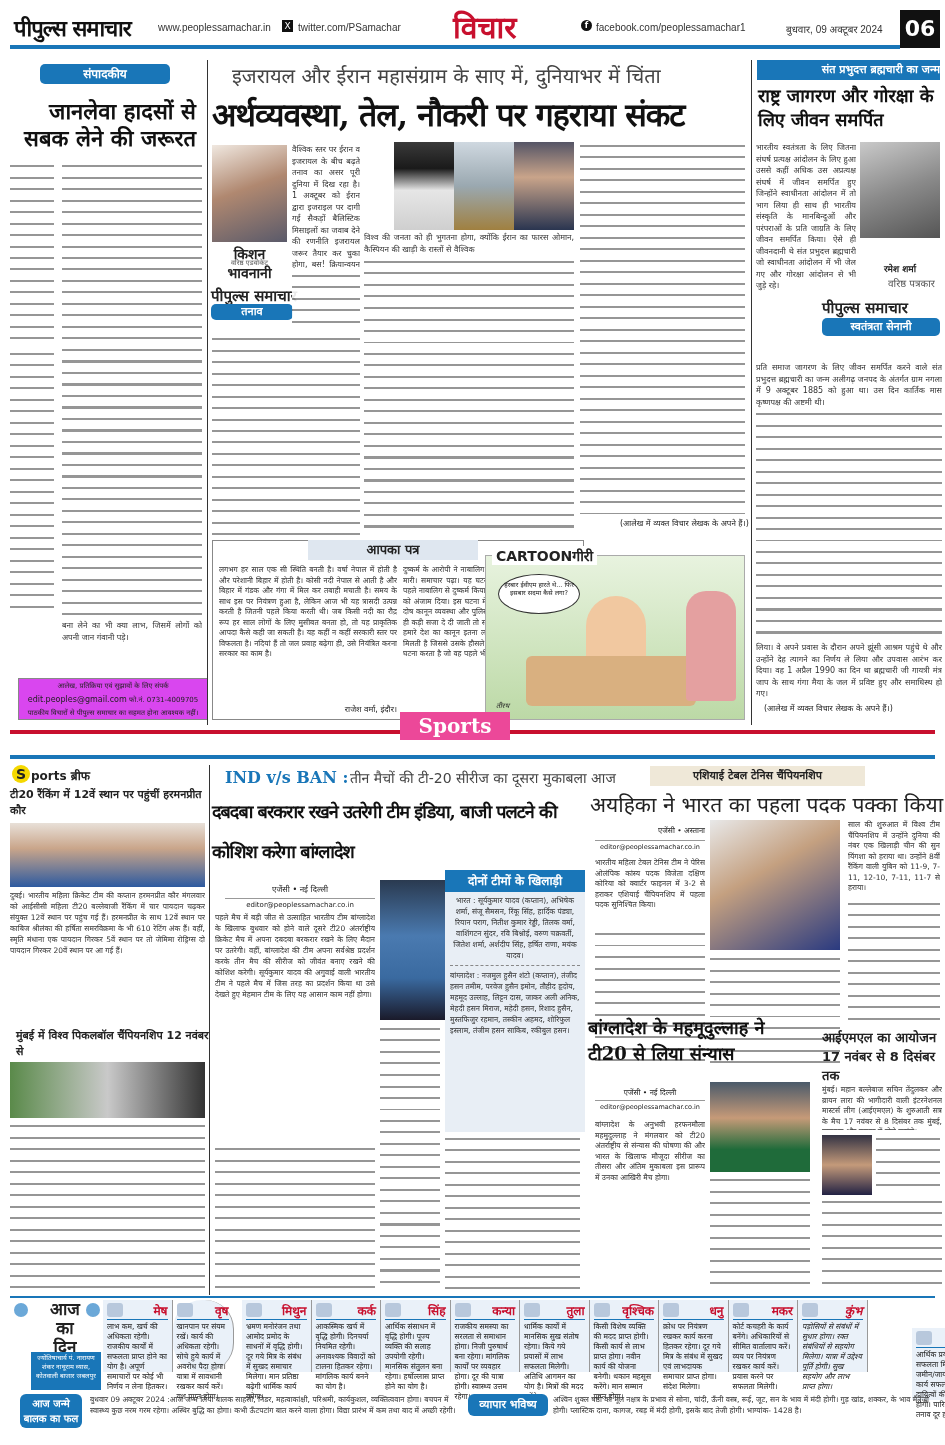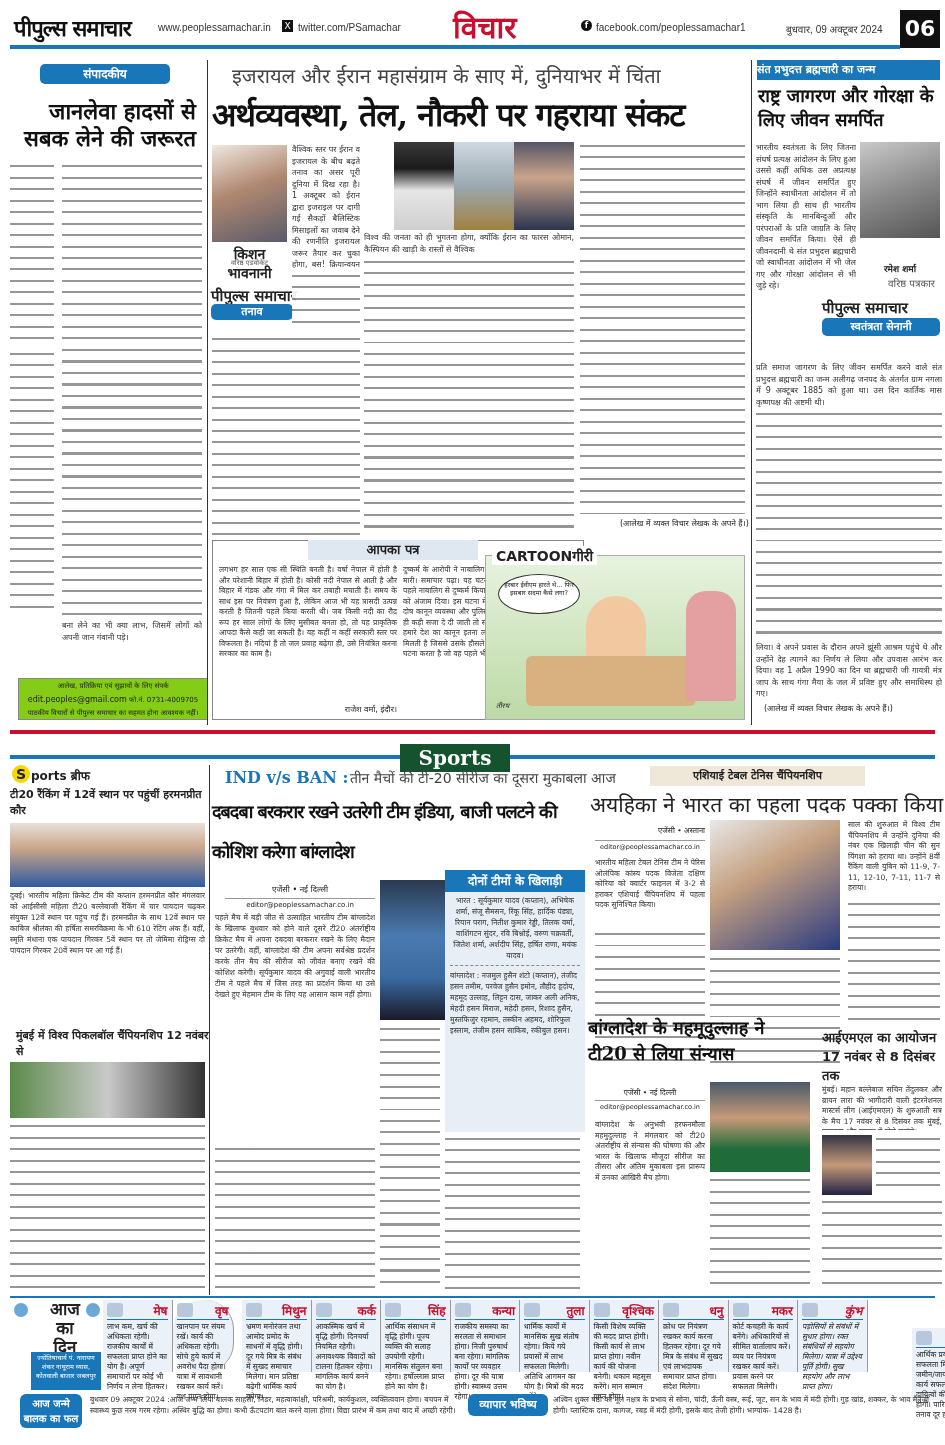--- a/index.html
+++ b/index.html
@@ -11,25 +11,25 @@
 .section-title{left:453px;top:6px;font-size:30px;font-weight:bold;color:#c8102e;font-family:"DejaVu Serif",serif}
 .pageno{left:900px;top:10px;width:40px;height:38px;background:#111;color:#fff;font-size:22px;font-weight:bold;text-align:center;line-height:38px}
 .blueline{left:10px;top:45px;width:890px;height:4px;background:#1976b8}
 .col-rule{background:#333;width:1px}
 .tag-blue{background:#1976b8;color:#fff;border-radius:5px;text-align:center;font-weight:bold}
 .h-ed{font-family:"DejaVu Serif",serif;font-weight:bold;color:#111}
 .bodytext{font-size:8px;line-height:11.5px;color:#333;text-align:justify;overflow:hidden}
 .lines{background:repeating-linear-gradient(#fff 0 3px,#8a8a8a 3px 5px,#fff 5px 11.5px);opacity:.9}
 .photo{background:linear-gradient(135deg,#8b8b8b,#c4c4c4 40%,#6e6e6e)}
 .red-rule{left:10px;width:925px;height:4px;background:#c8102e}
-.sports-tab{left:400px;top:744px;width:110px;height:28px;background:#14532d;color:#fff;font-size:20px;font-weight:bold;text-align:center;line-height:28px;font-family:"DejaVu Serif",serif}
+.sports-tab{left:400px;top:712px;width:110px;height:28px;background:#ec4899;color:#fff;font-size:20px;font-weight:bold;text-align:center;line-height:28px;font-family:"DejaVu Serif",serif}
 .rashi{top:1300px;height:72px;background:#eaf1f9;border-right:1px solid #999;padding:2px 4px}
 .rashi .name{color:#c8102e;font-weight:bold;font-size:12px;text-align:right;border-bottom:1px solid #1976b8;height:18px}
 .rashi .txt{font-size:7.5px;line-height:10px;color:#222;margin-top:2px}
-.box-note{border:1px solid #888;background:#84cc16}
+.box-note{border:1px solid #888;background:#d946ef}
 </style>
 </head>
 <body>
 
 <div class="abs masthead">
   <div class="abs logo">पीपुल्स समाचार</div>
   <div class="abs small-link" style="left:158px;top:22px">www.peoplessamachar.in</div>
   <div class="abs" style="left:282px;top:20px;width:11px;height:12px;background:#111;color:#fff;font-size:9px;text-align:center;line-height:12px">X</div>
   <div class="abs small-link" style="left:298px;top:22px">twitter.com/PSamachar</div>
   <div class="abs section-title">विचार</div>
@@ -84,21 +84,21 @@
 
 <div class="abs" style="left:485px;top:555px;width:260px;height:165px;border:1px solid #aaa;background:linear-gradient(#e8f3df,#bcd9a6)">
   <div class="abs" style="left:6px;top:-10px;background:#fff;padding:0 4px;font-size:14px;font-weight:bold">CARTOONगीरी</div>
   <div class="abs" style="left:12px;top:18px;width:82px;height:40px;background:#fff;border:1px solid #333;border-radius:50%;font-size:6.5px;text-align:center;padding:6px 4px;line-height:8px">हरबार ईवीएम हारते थे... फिर इसबार सदमा कैसे लगा?</div>
   <div class="abs" style="left:100px;top:40px;width:60px;height:70px;background:#f1c8a0;border-radius:30px 30px 10px 10px"></div>
   <div class="abs" style="left:40px;top:100px;width:170px;height:50px;background:#d9b080;border-radius:6px"></div>
   <div class="abs" style="left:200px;top:35px;width:50px;height:110px;background:#e4a0a0;border-radius:20px 20px 4px 4px"></div>
   <div class="abs" style="left:10px;top:145px;font-size:7px;font-style:italic">तीरथ</div>
 </div>
 
-<div class="abs" style="left:757px;top:60px;width:183px;height:20px;background:#1976b8;color:#fff;font-size:11px;font-weight:bold;text-align:left;line-height:20px">संत प्रभुदत्त ब्रह्मचारी का जन्म</div>
+<div class="abs" style="left:757px;top:60px;width:183px;height:20px;background:#1976b8;color:#fff;font-size:11px;font-weight:bold;text-align:right;line-height:20px">संत प्रभुदत्त ब्रह्मचारी का जन्म</div>
 <div class="abs h-ed" style="left:758px;top:84px;width:185px;font-size:18px;line-height:24px">राष्ट्र जागरण और गोरक्षा के लिए जीवन समर्पित</div>
 <div class="abs bodytext" style="left:756px;top:142px;width:100px;height:218px">भारतीय स्वतंत्रता के लिए जितना संघर्ष प्रत्यक्ष आंदोलन के लिए हुआ उससे कहीं अधिक उस अप्रत्यक्ष संघर्ष में जीवन समर्पित हुए जिन्होंने स्वाधीनता आंदोलन में तो भाग लिया ही साथ ही भारतीय संस्कृति के मानबिन्दुओं और परंपराओं के प्रति जाग्रति के लिए जीवन समर्पित किया। ऐसे ही जीवनदानी थे संत प्रभुदत्त ब्रह्मचारी जो स्वाधीनता आंदोलन में भी जेल गए और गोरक्षा आंदोलन से भी जुड़े रहे।</div>
 <div class="abs photo" style="left:860px;top:142px;width:80px;height:96px;background:linear-gradient(160deg,#c9c9c9,#8a8a8a 50%,#555)"></div>
 <div class="abs" style="left:860px;top:262px;width:80px;text-align:center;font-size:9px;font-weight:bold">रमेश शर्मा</div>
 <div class="abs" style="left:888px;top:276px;width:80px;text-align:left;font-size:10px;color:#555">वरिष्ठ पत्रकार</div>
 <div class="abs" style="left:822px;top:297px;font-size:15px;font-weight:bold;font-family:'DejaVu Serif',serif">पीपुल्स समाचार</div>
 <div class="abs tag-blue" style="left:822px;top:318px;width:118px;height:18px;font-size:11px;line-height:18px">स्वतंत्रता सेनानी</div>
 <div class="abs bodytext" style="left:756px;top:362px;width:186px;height:46px">प्रति समाज जागरण के लिए जीवन समर्पित करने वाले संत प्रभुदत्त ब्रह्मचारी का जन्म अलीगढ़ जनपद के अंतर्गत ग्राम नगला में 9 अक्टूबर 1885 को हुआ था। उस दिन कार्तिक मास कृष्णपक्ष की अष्टमी थी।</div>
 <div class="abs lines" style="left:756px;top:410px;width:186px;height:230px"></div>
 <div class="abs bodytext" style="left:756px;top:642px;width:186px;height:58px">लिया। वे अपने प्रवास के दौरान अपने झूंसी आश्रम पहुंचे थे और उन्होंने देह त्यागने का निर्णय ले लिया और उपवास आरंभ कर दिया। वह 1 अप्रैल 1990 का दिन था ब्रह्मचारी जी गायत्री मंत्र जाप के साथ गंगा मैया के जल में प्रविष्ट हुए और समाधिस्थ हो गए।</div>

